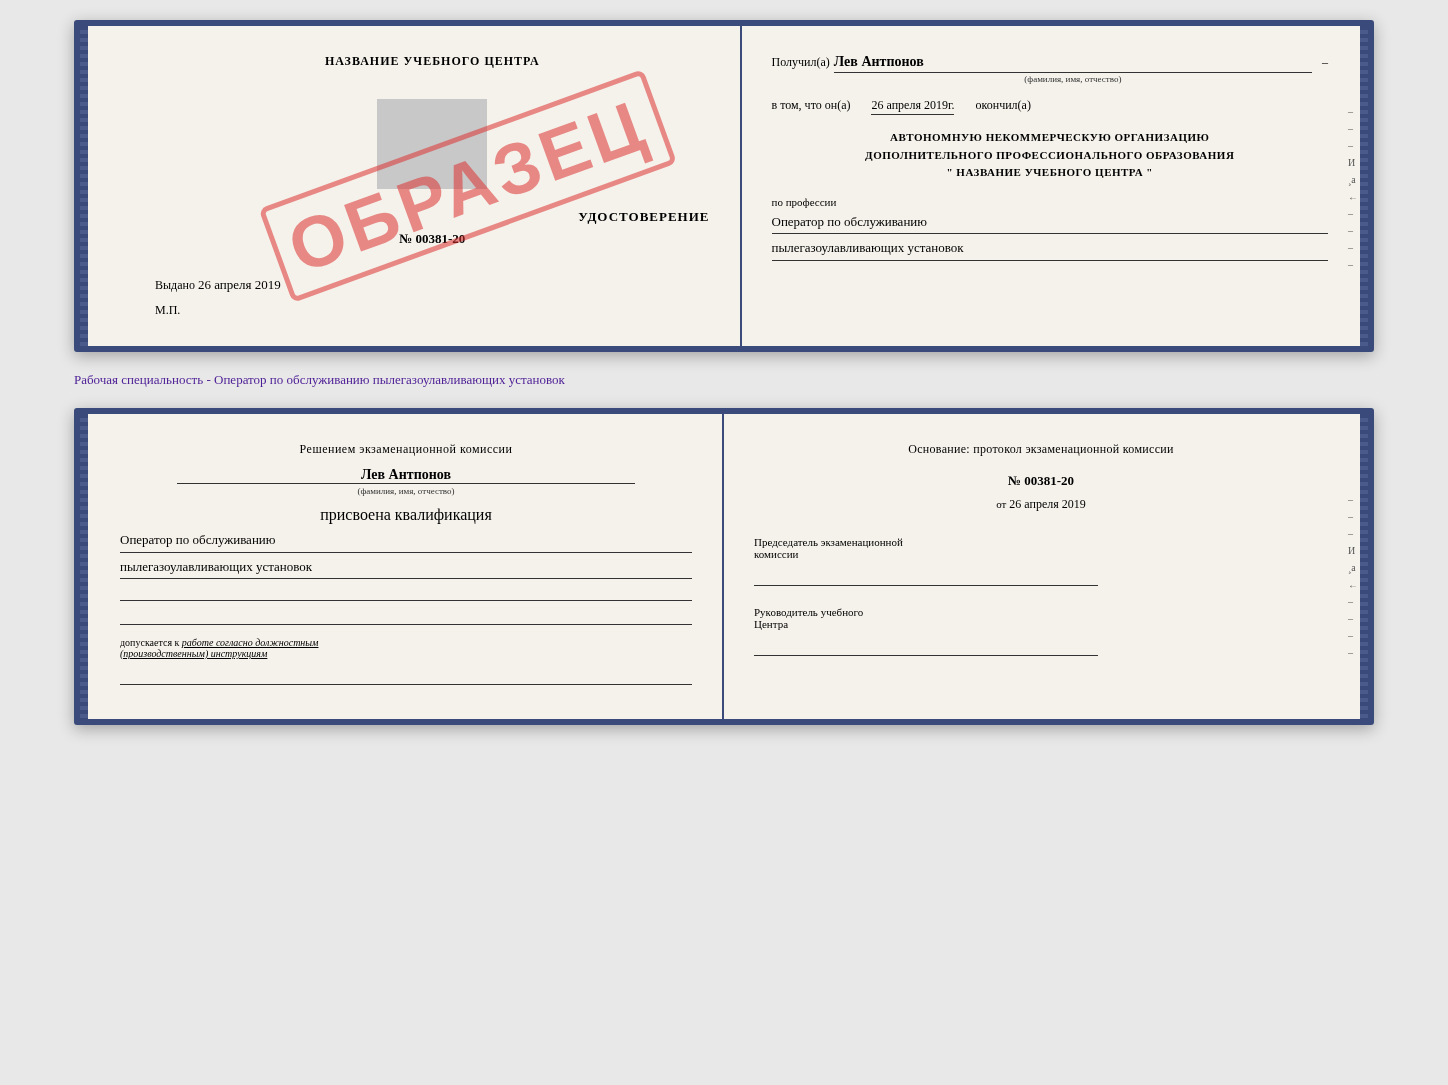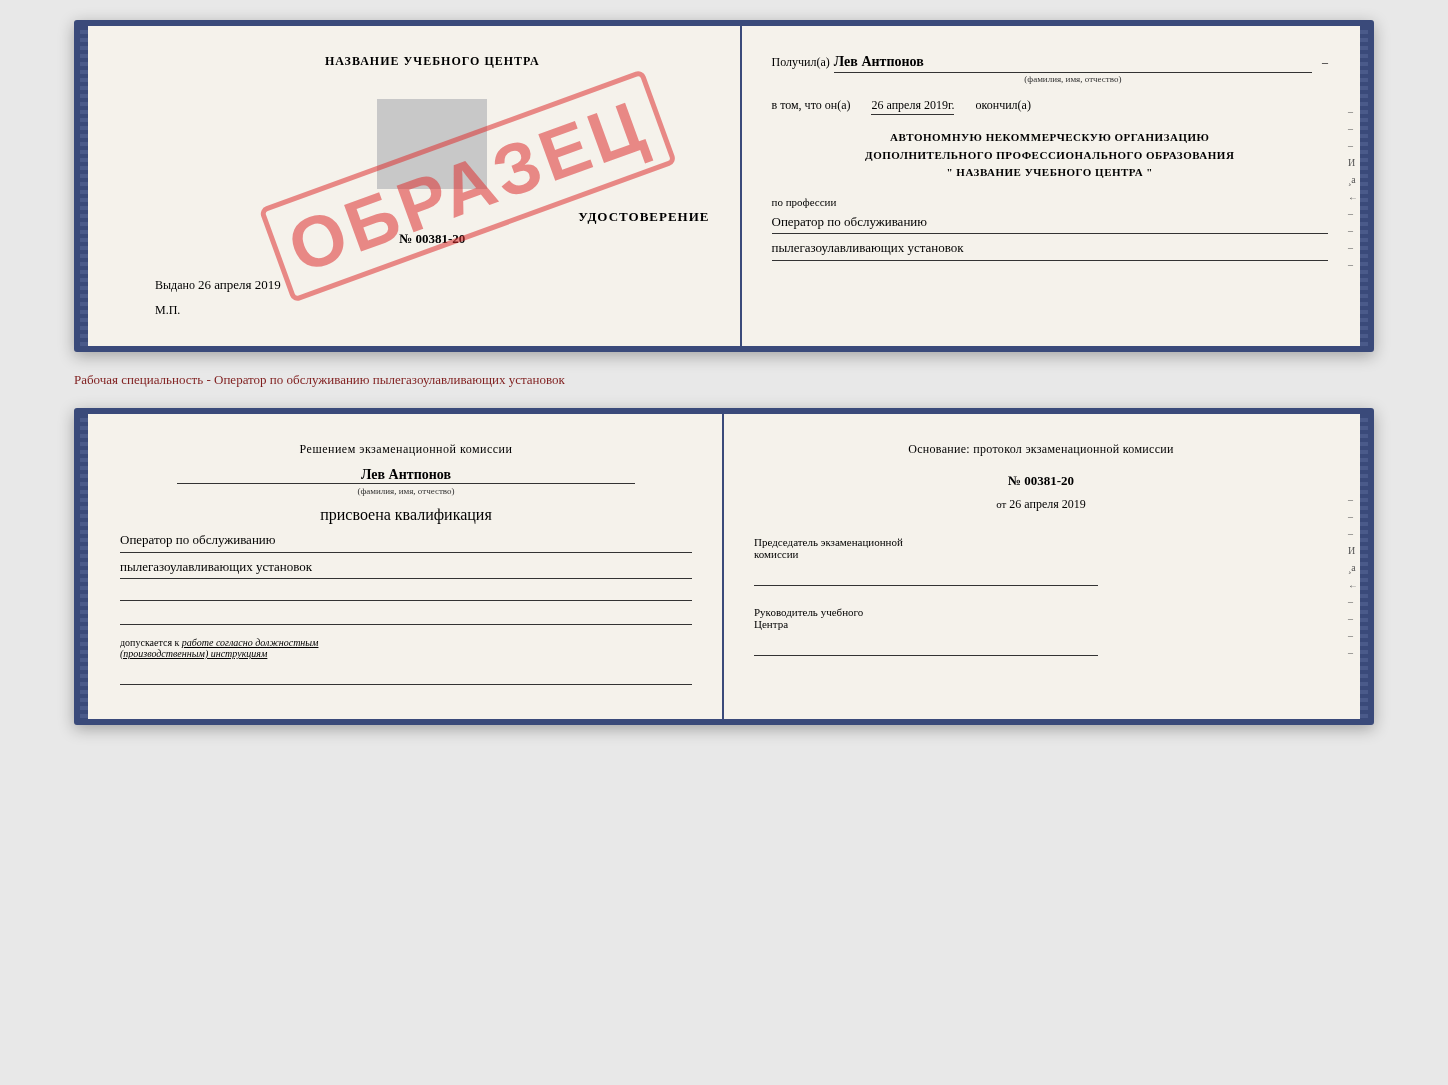--- a/index.html
+++ b/index.html
@@ -202,21 +202,21 @@
       display: flex;
       flex-direction: column;
       gap: 6px;
       font-size: 10px;
       color: #555;
     }
 
     
     .separator-text {
       font-size: 13px;
-      color: #7f1d1d;
+      color: #4c1d95;
       text-align: left;
       width: 1300px;
       padding: 2px 0;
     }
 
     
     .document-book-bottom {
       width: 1300px;
       background: #f5f2eb;
       border: 6px solid #3a4a7a;

